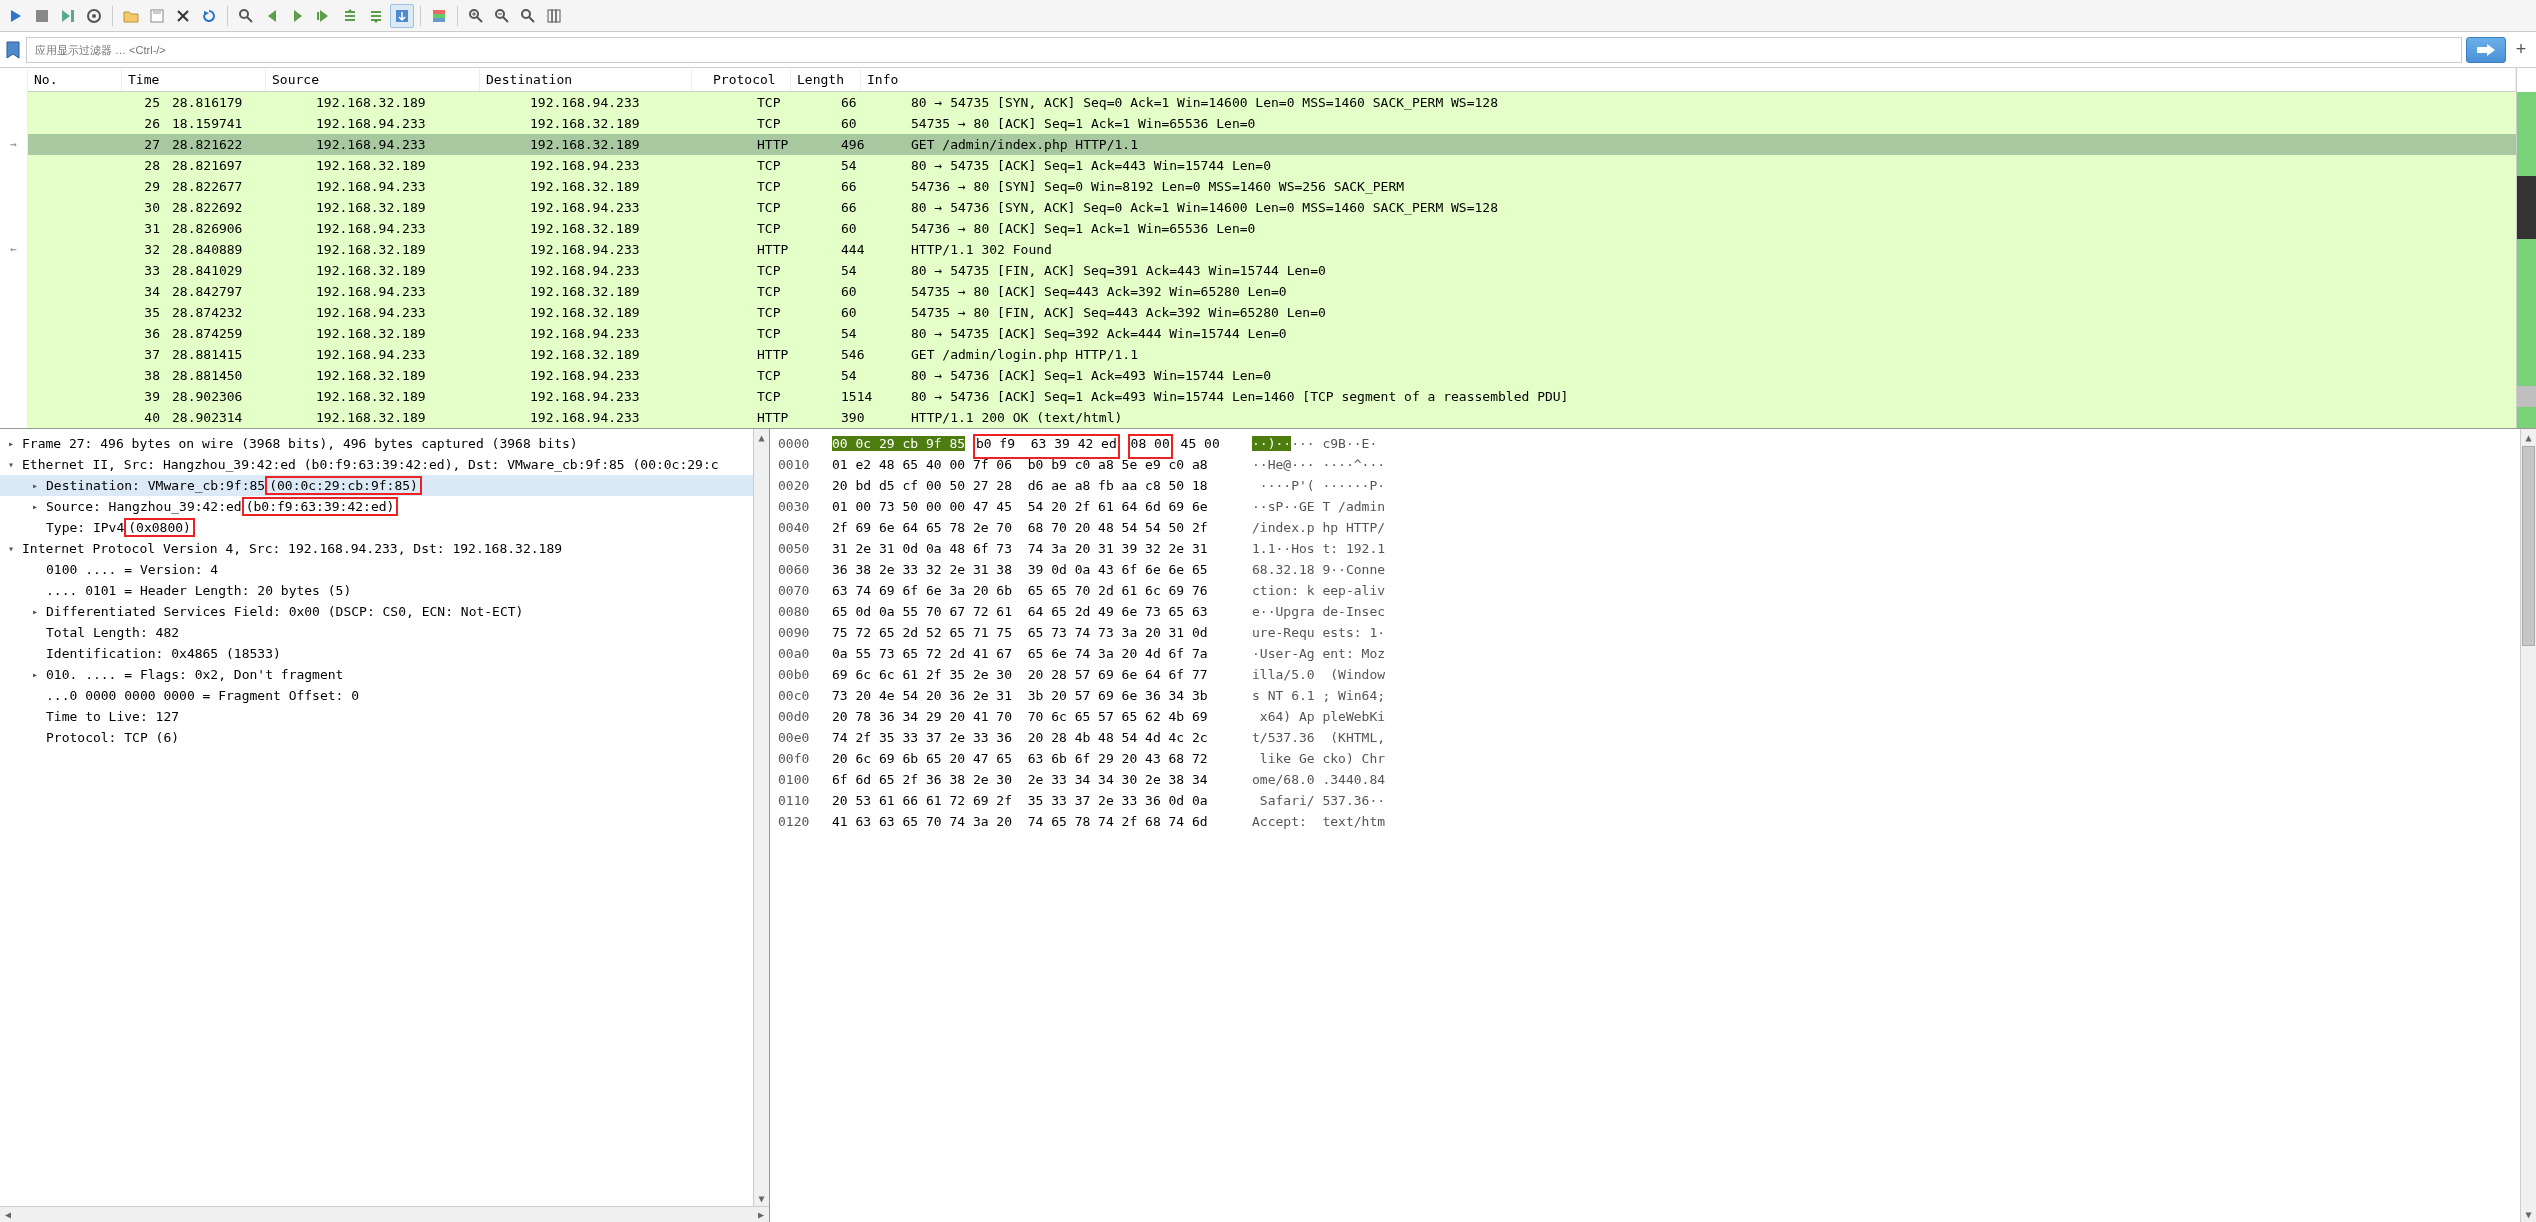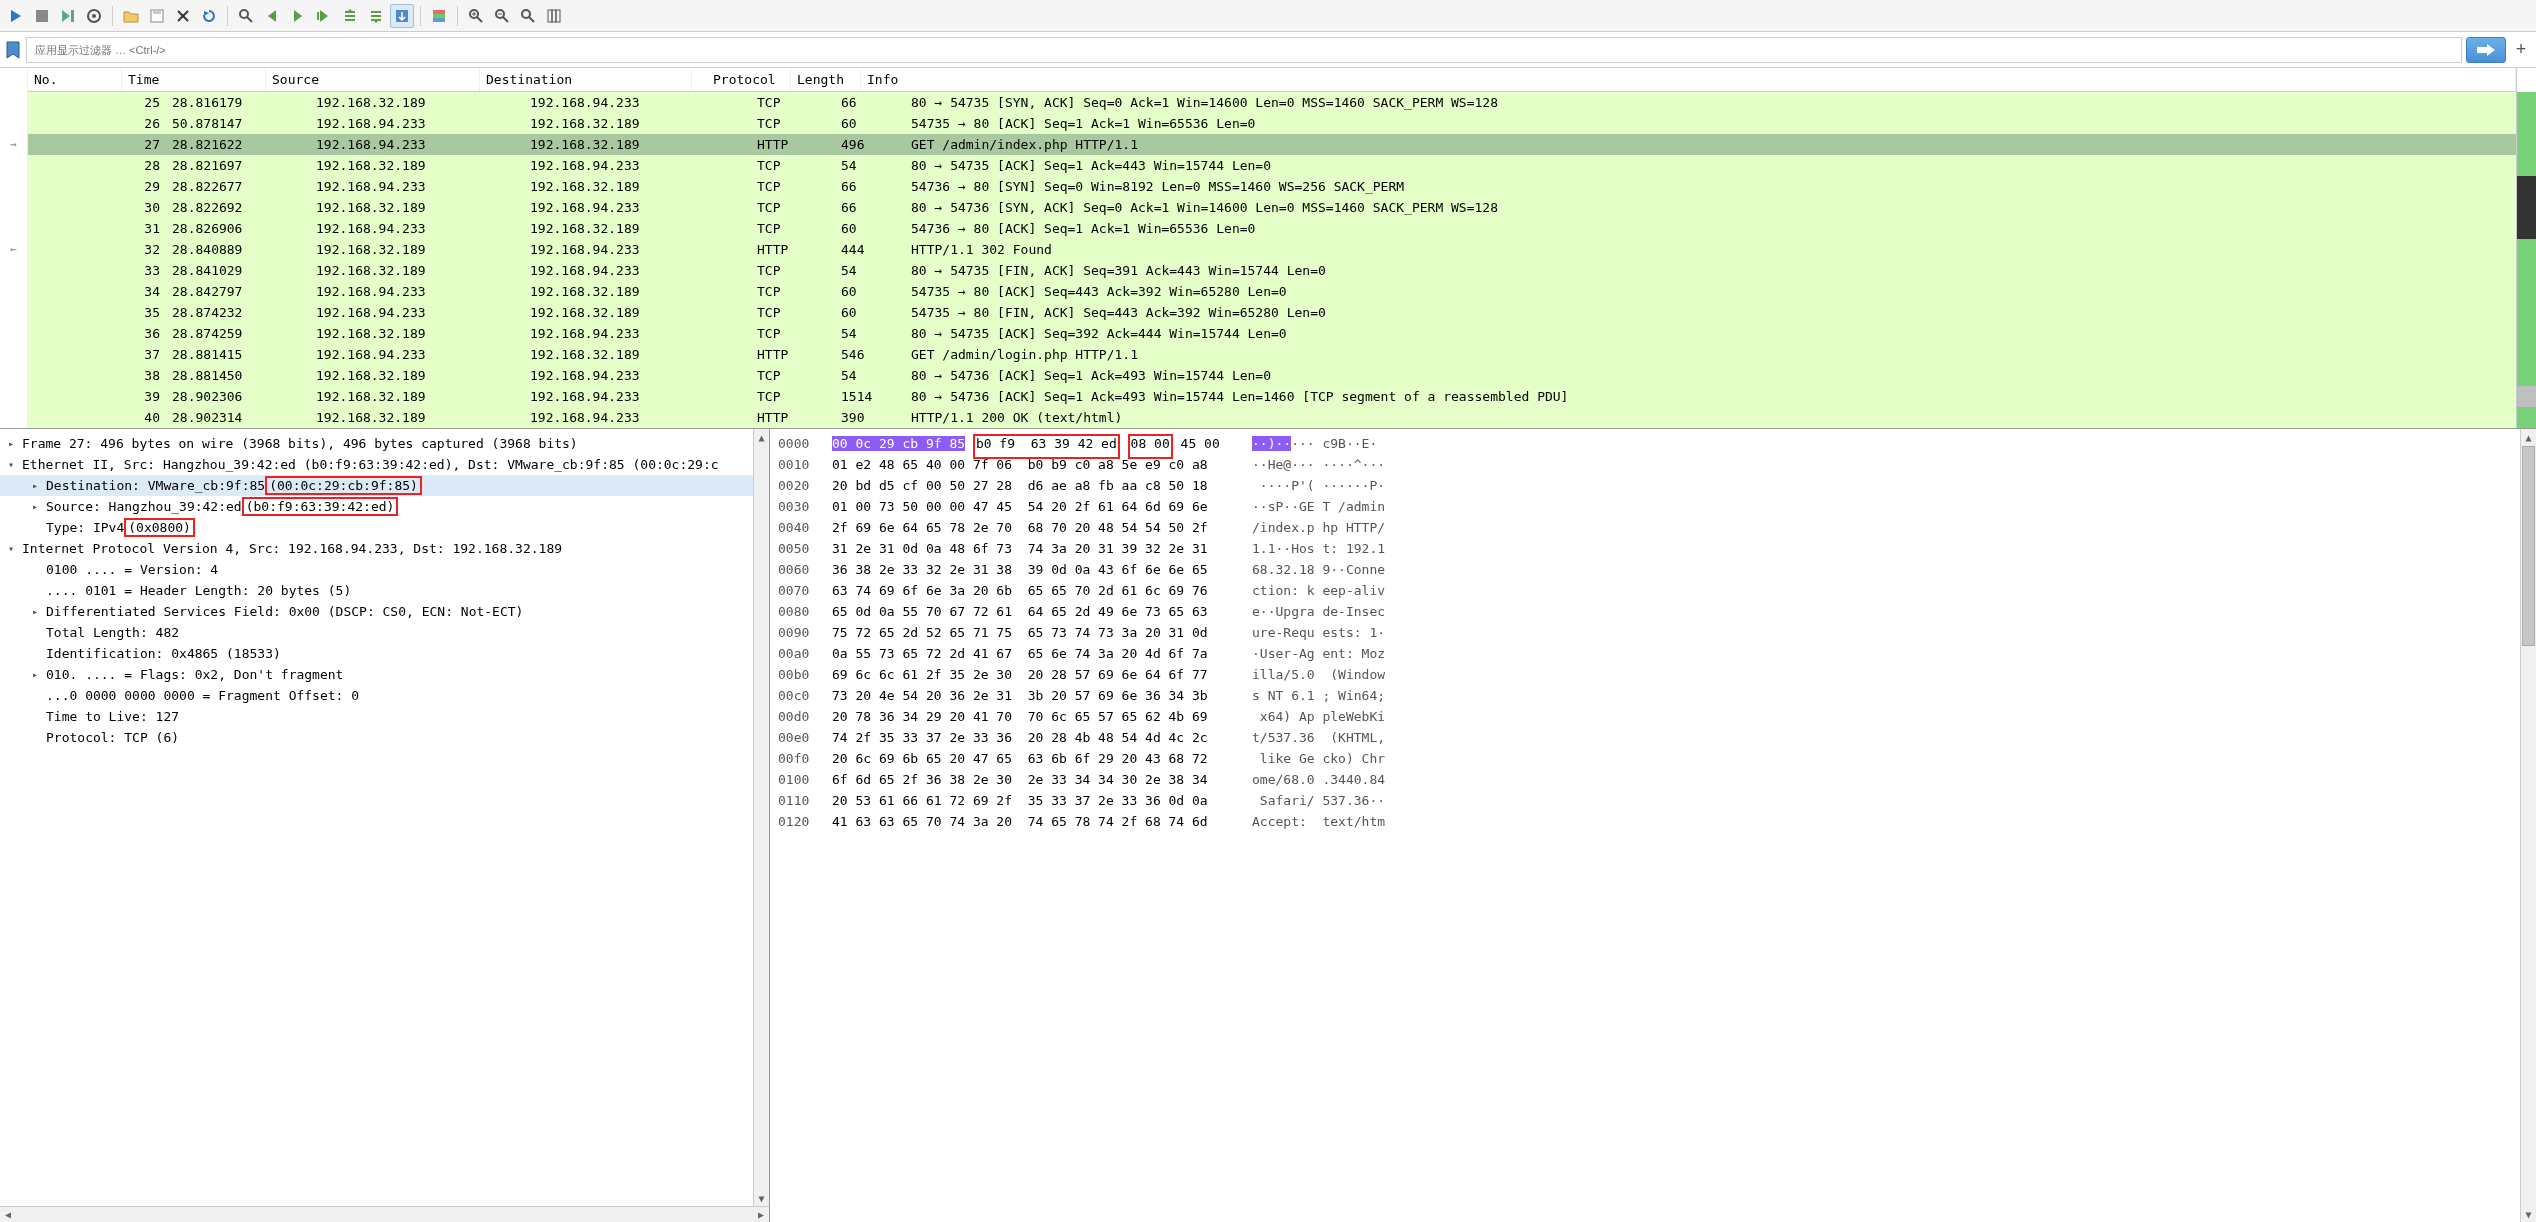--- a/index.html
+++ b/index.html
@@ -63,21 +63,21 @@
   .details-vscroll { width:16px; background:#f0f0f0; border-left:1px solid #ccc; display:flex; flex-direction:column;}
   .details-vscroll-arrow{height:16px;display:flex;align-items:center;justify-content:center;color:#666;font-size:10px;}
 
   
   .hex-pane { flex:1; background:#fff; overflow:hidden; display:flex;}
   .hex-body { flex:1; padding:4px 8px; line-height:21px; font-size:13px;}
   .hex-row { white-space:pre; height:21px; }
   .hex-offset { color:#555; display:inline-block; width:54px; }
   .hex-bytes { display:inline-block; width:420px; }
   .hex-ascii { display:inline-block; color:#555; }
-  .hex-sel { background:#8b5cf6; color:#fff; }
+  .hex-sel { background:#4d7c0f; color:#fff; }
   .hex-box { border:2px solid #e22; padding:0 1px; display:inline-block; line-height:15px; height:25px; }
   .hex-vscroll{width:16px;background:#f0f0f0;border-left:1px solid #ccc;display:flex;flex-direction:column;}
   .hex-vscroll-thumb{background:#c6c6c6;border:1px solid #aaa;margin:1px;}
 
   svg { display:block; }
 </style>
 </head>
 <body>
 
 <div class="toolbar">
@@ -260,21 +260,21 @@
           <div class="col col-no">25</div>
           <div class="col col-time">28.816179</div>
           <div class="col col-src">192.168.32.189</div>
           <div class="col col-dst">192.168.94.233</div>
           <div class="col col-proto">TCP</div>
           <div class="col col-len">66</div>
           <div class="col col-info">80 → 54735 [SYN, ACK] Seq=0 Ack=1 Win=14600 Len=0 MSS=1460 SACK_PERM WS=128</div>
         </div>
         <div class="prow row-hover row-green">
           <div class="col col-no">26</div>
-          <div class="col col-time">50.878147</div>
+          <div class="col col-time">18.159741</div>
           <div class="col col-src">192.168.94.233</div>
           <div class="col col-dst">192.168.32.189</div>
           <div class="col col-proto">TCP</div>
           <div class="col col-len">60</div>
           <div class="col col-info">54735 → 80 [ACK] Seq=1 Ack=1 Win=65536 Len=0</div>
         </div>
         <div class="prow row-hover row-green row-selected">
           <div class="col col-no">27</div>
           <div class="col col-time">28.821622</div>
           <div class="col col-src">192.168.94.233</div>

